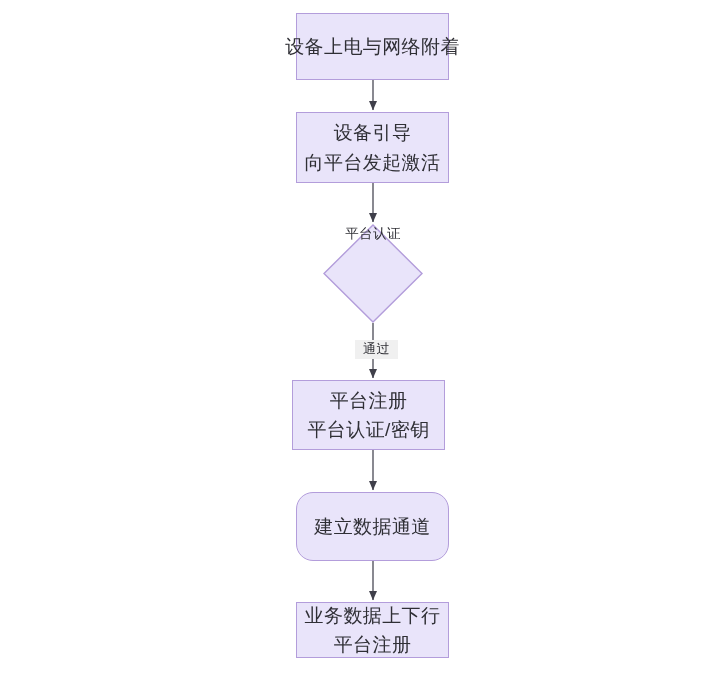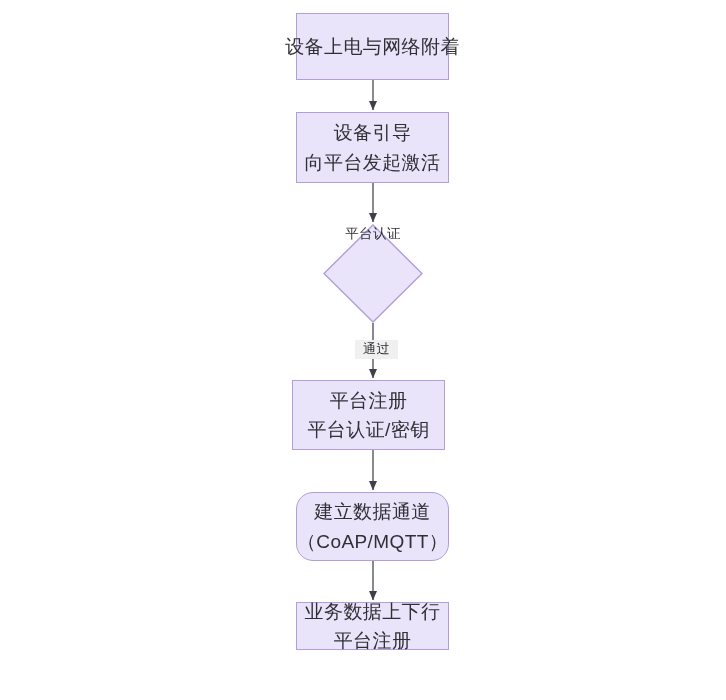--- a/index.html
+++ b/index.html
@@ -122,21 +122,20 @@
 
   <div class="edge-label" style="left:355px; top:340px;">通过</div>
 
   <div class="node" style="left:292px; top:380px; width:153px; height:70px;">
     <span class="line">平台注册</span>
     <span class="line">平台认证/密钥</span>
   </div>
 
   <div class="node" style="left:296px; top:492px; width:153px; height:69px;border-radius:17px;">
     <span class="line">建立数据通道</span>
-    <span class="line">（CoAP/MQTT）</span>
   </div>
 
-  <div class="node" style="left:296px; top:602px; width:153px; height:48px;">
+  <div class="node" style="left:296px; top:602px; width:153px; height:56px;">
     <span class="line">业务数据上下行</span>
     <span class="line">平台注册</span>
   </div>
 
 </div>
 
 </body></html>

